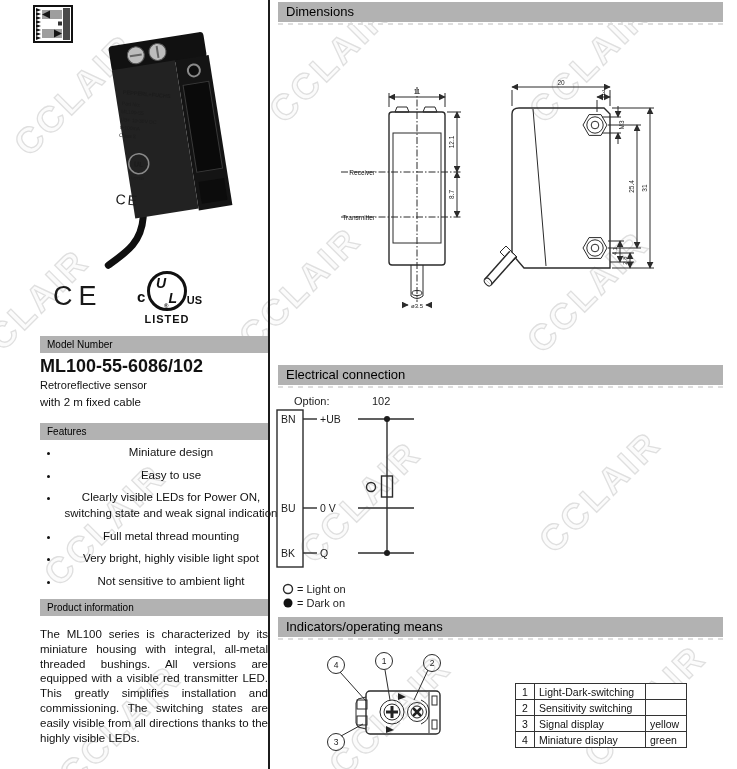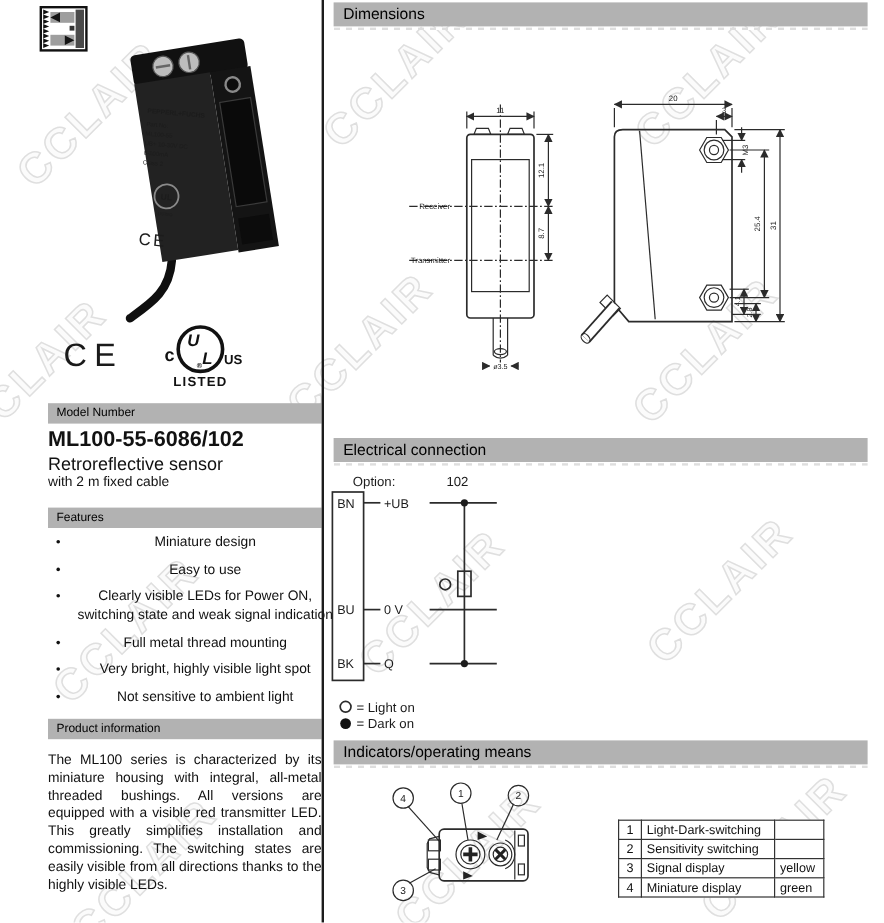--- a/index.html
+++ b/index.html
@@ -12,21 +12,21 @@
       transform:translate(-50%,-50%) rotate(-45deg);white-space:nowrap;pointer-events:none;z-index:0;}
   
   .bar{background:#b2b2b2;font-weight:normal;color:#000;box-sizing:border-box;z-index:2;}
   .bar-r{left:278px;width:445px;height:20px;font-size:13px;line-height:20px;padding-left:8px;}
   .bar-r::after{content:"";position:absolute;left:0;right:0;bottom:-3px;height:2px;
       background:repeating-linear-gradient(90deg,#dedede 0 5px,#ffffff 5px 10px);}
   .bar-l{left:40px;width:228px;height:17px;font-size:10px;line-height:17px;padding-left:7px;}
   .divider{left:268px;top:0;width:2px;height:769px;background:#1c1c1c;z-index:3;}
   .txt{z-index:2;}
   .model-number{left:40px;top:356px;font-size:18px;font-weight:bold;}
-  .model-type{left:40px;top:379px;font-size:15px;}
+  .model-type{left:40px;top:379px;font-size:11px;}
   .model-cable{left:40px;top:396px;font-size:11.5px;}
   .features-list{left:40px;top:444px;width:222px;margin:0;padding:0 0 0 20px;
       font-size:11.5px;z-index:2;text-align:center;}
   .features-list li{margin:0 0 6.5px 0;line-height:16px;}
   .pinfo{left:40px;top:627px;width:228px;margin:0;font-size:11.5px;line-height:14.8px;
       text-align:justify;z-index:2;}
   
   .ce-mark{left:53px;top:281px;font-size:27px;letter-spacing:6px;color:#1a1a1a;z-index:2;}
   .ul-mark{left:138px;top:271px;width:58px;z-index:2;font-weight:bold;color:#111;}
   .ul-circle{position:relative;width:34px;height:34px;border:3px solid #111;border-radius:50%;margin:0 auto;}

